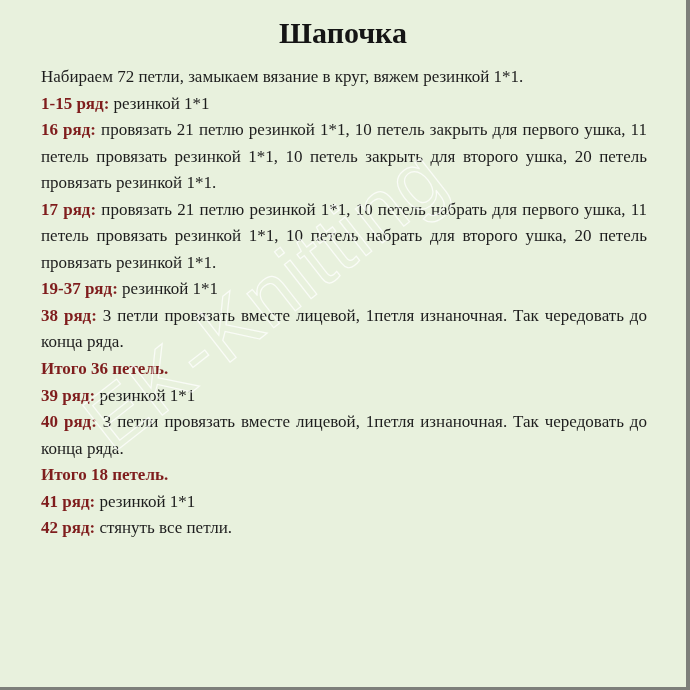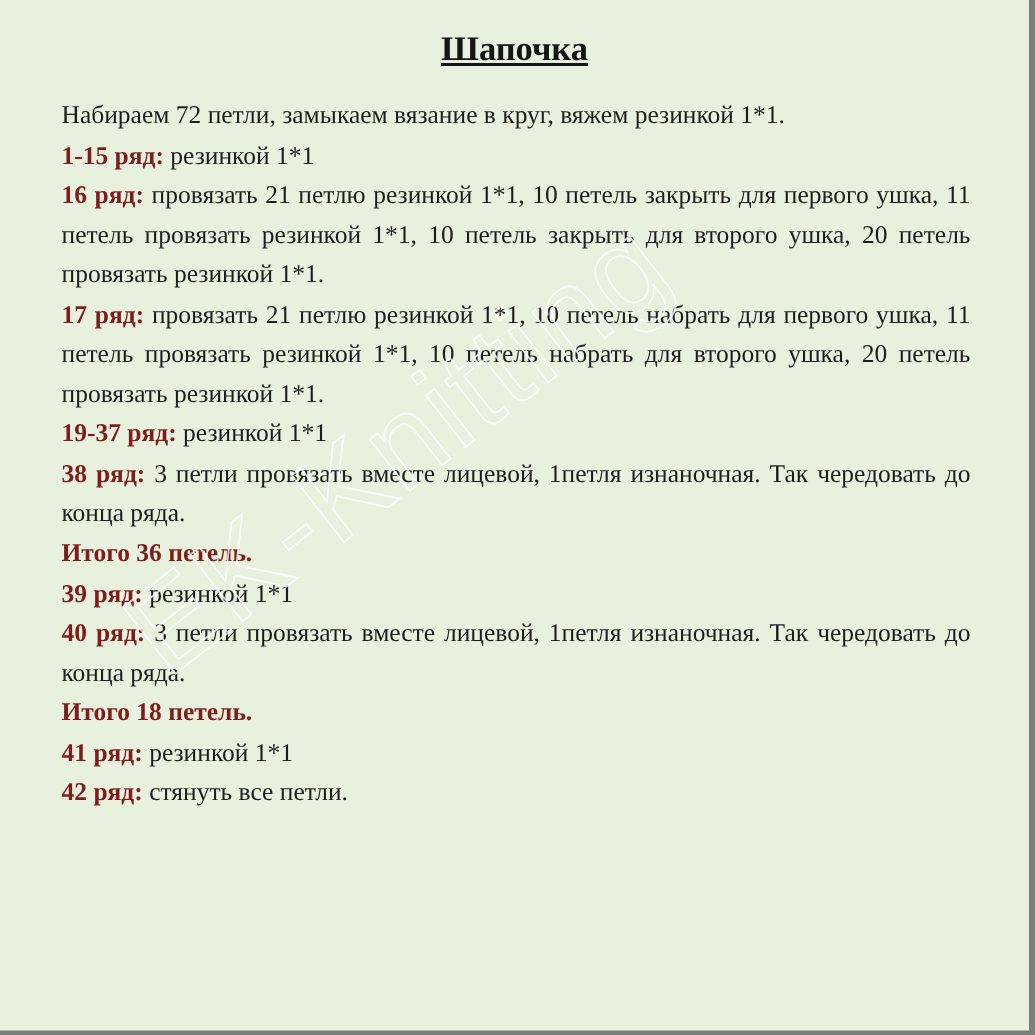--- a/index.html
+++ b/index.html
@@ -23,24 +23,23 @@
       overflow: hidden;
     }
     .title {
       position: absolute;
       left: 0;
       top: 17px;
       width: 686px;
       text-align: center;
       font-family: "Liberation Serif", "DejaVu Serif", serif;
       font-weight: bold;
-      font-size: 23px;
+      font-size: 30px;
       line-height: 32px;
       color: #151515;
-      text-decoration: underline;
     }
     .body-text {
       position: absolute;
       left: 41px;
       top: 64px;
       width: 606px;
       font-family: "Liberation Serif", "DejaVu Serif", serif;
       font-size: 17px;
       line-height: 26.55px;
       color: #1d1d1d;

